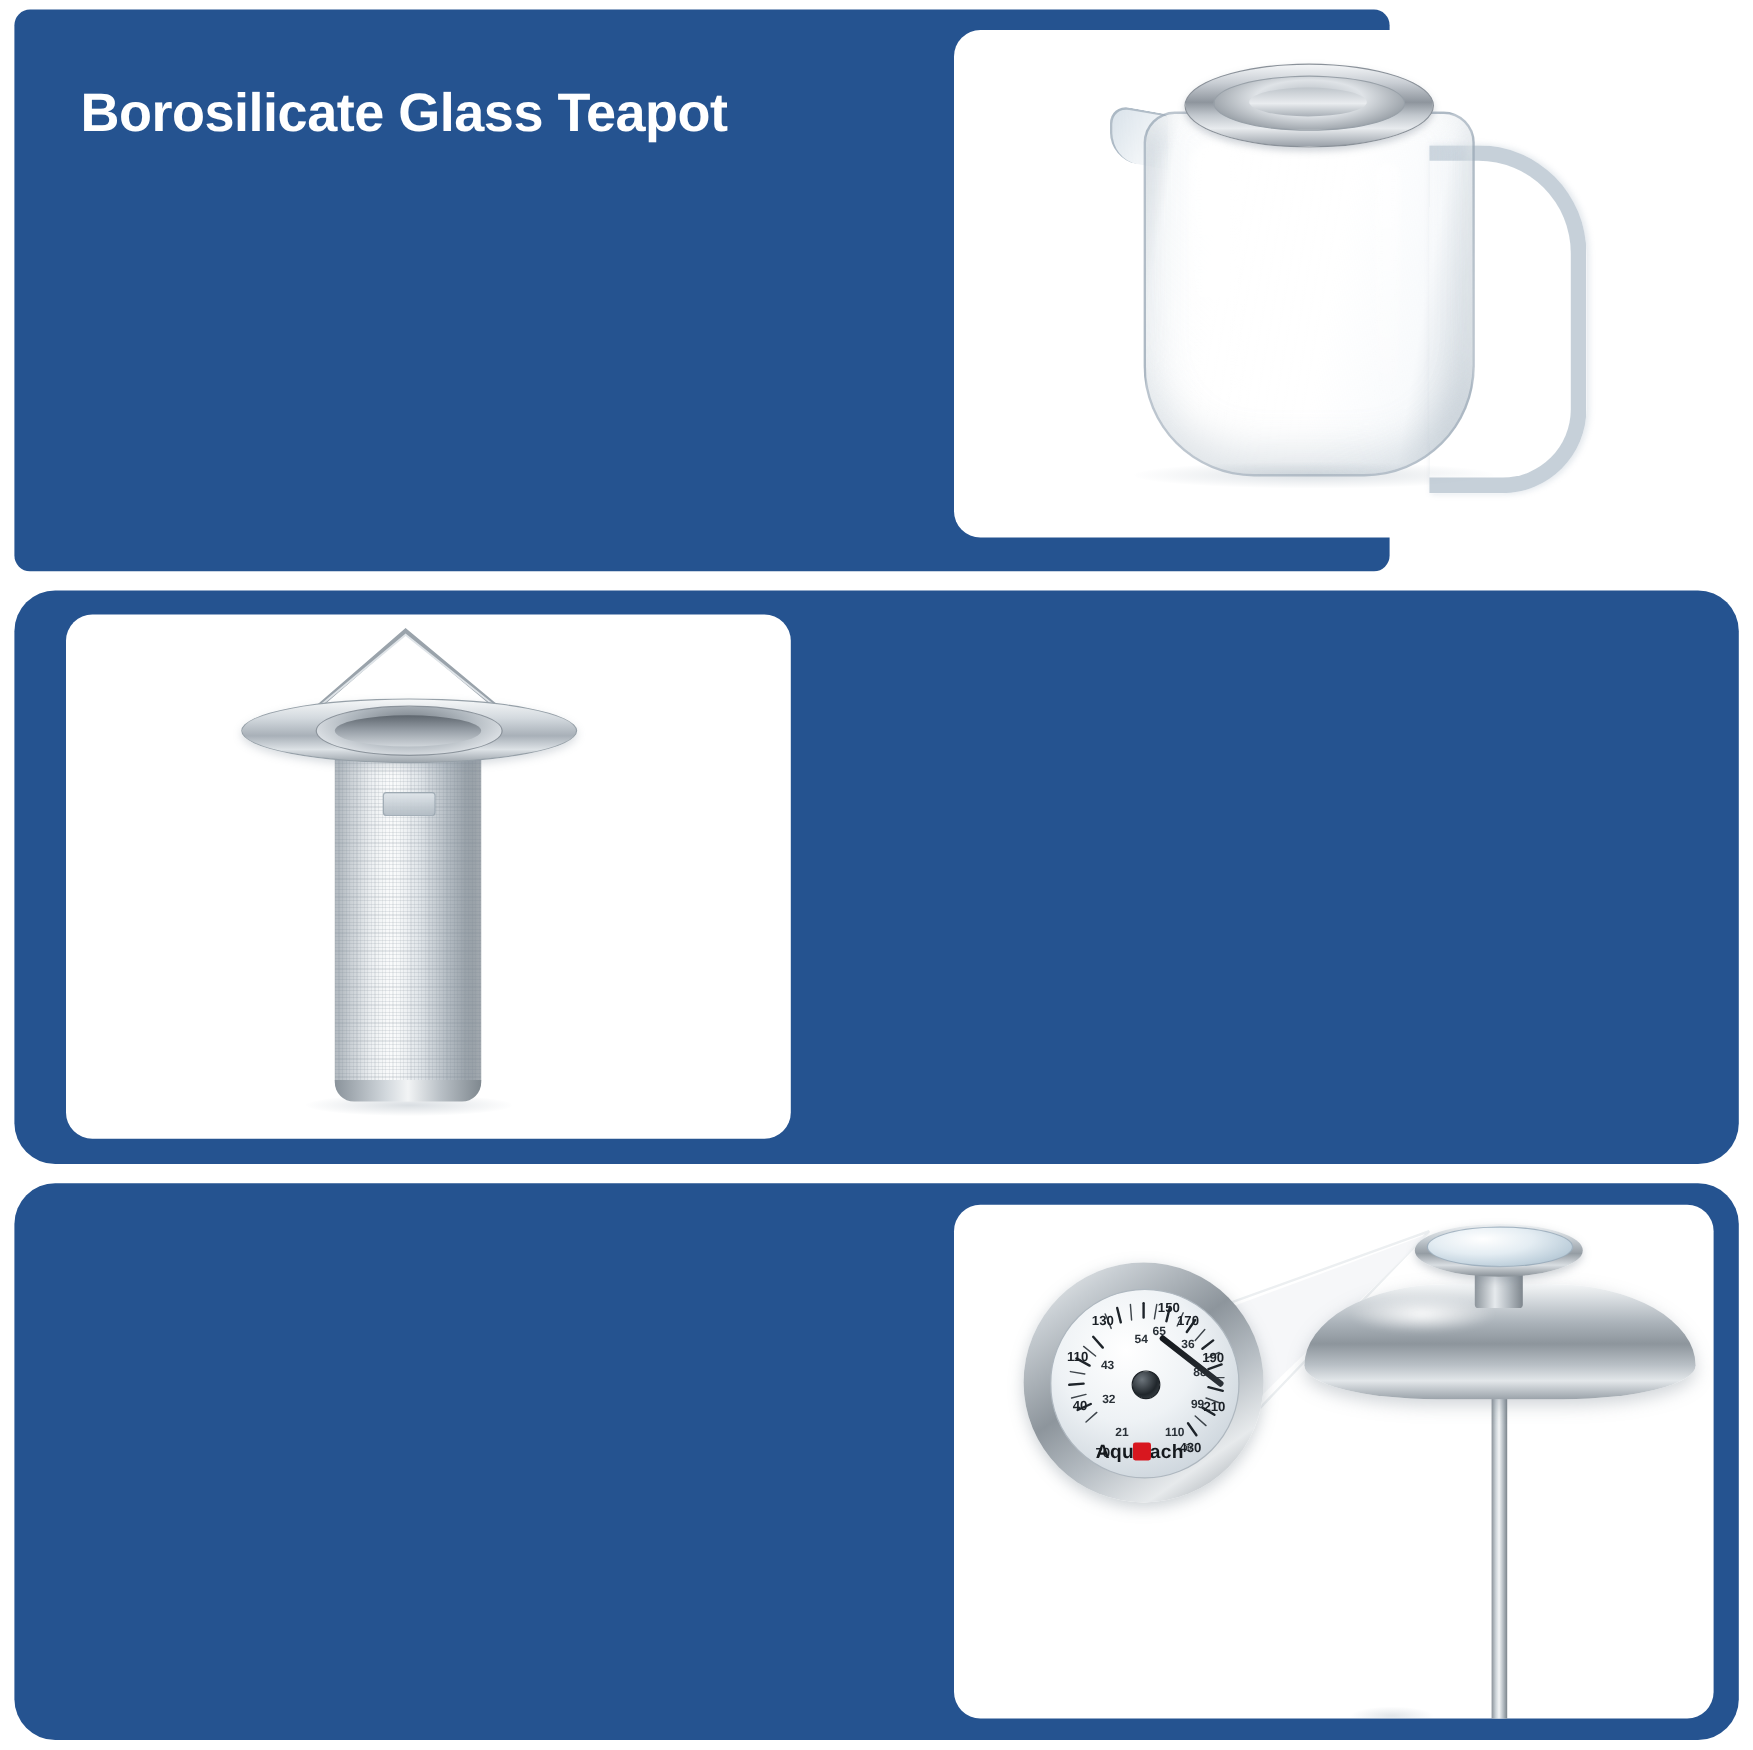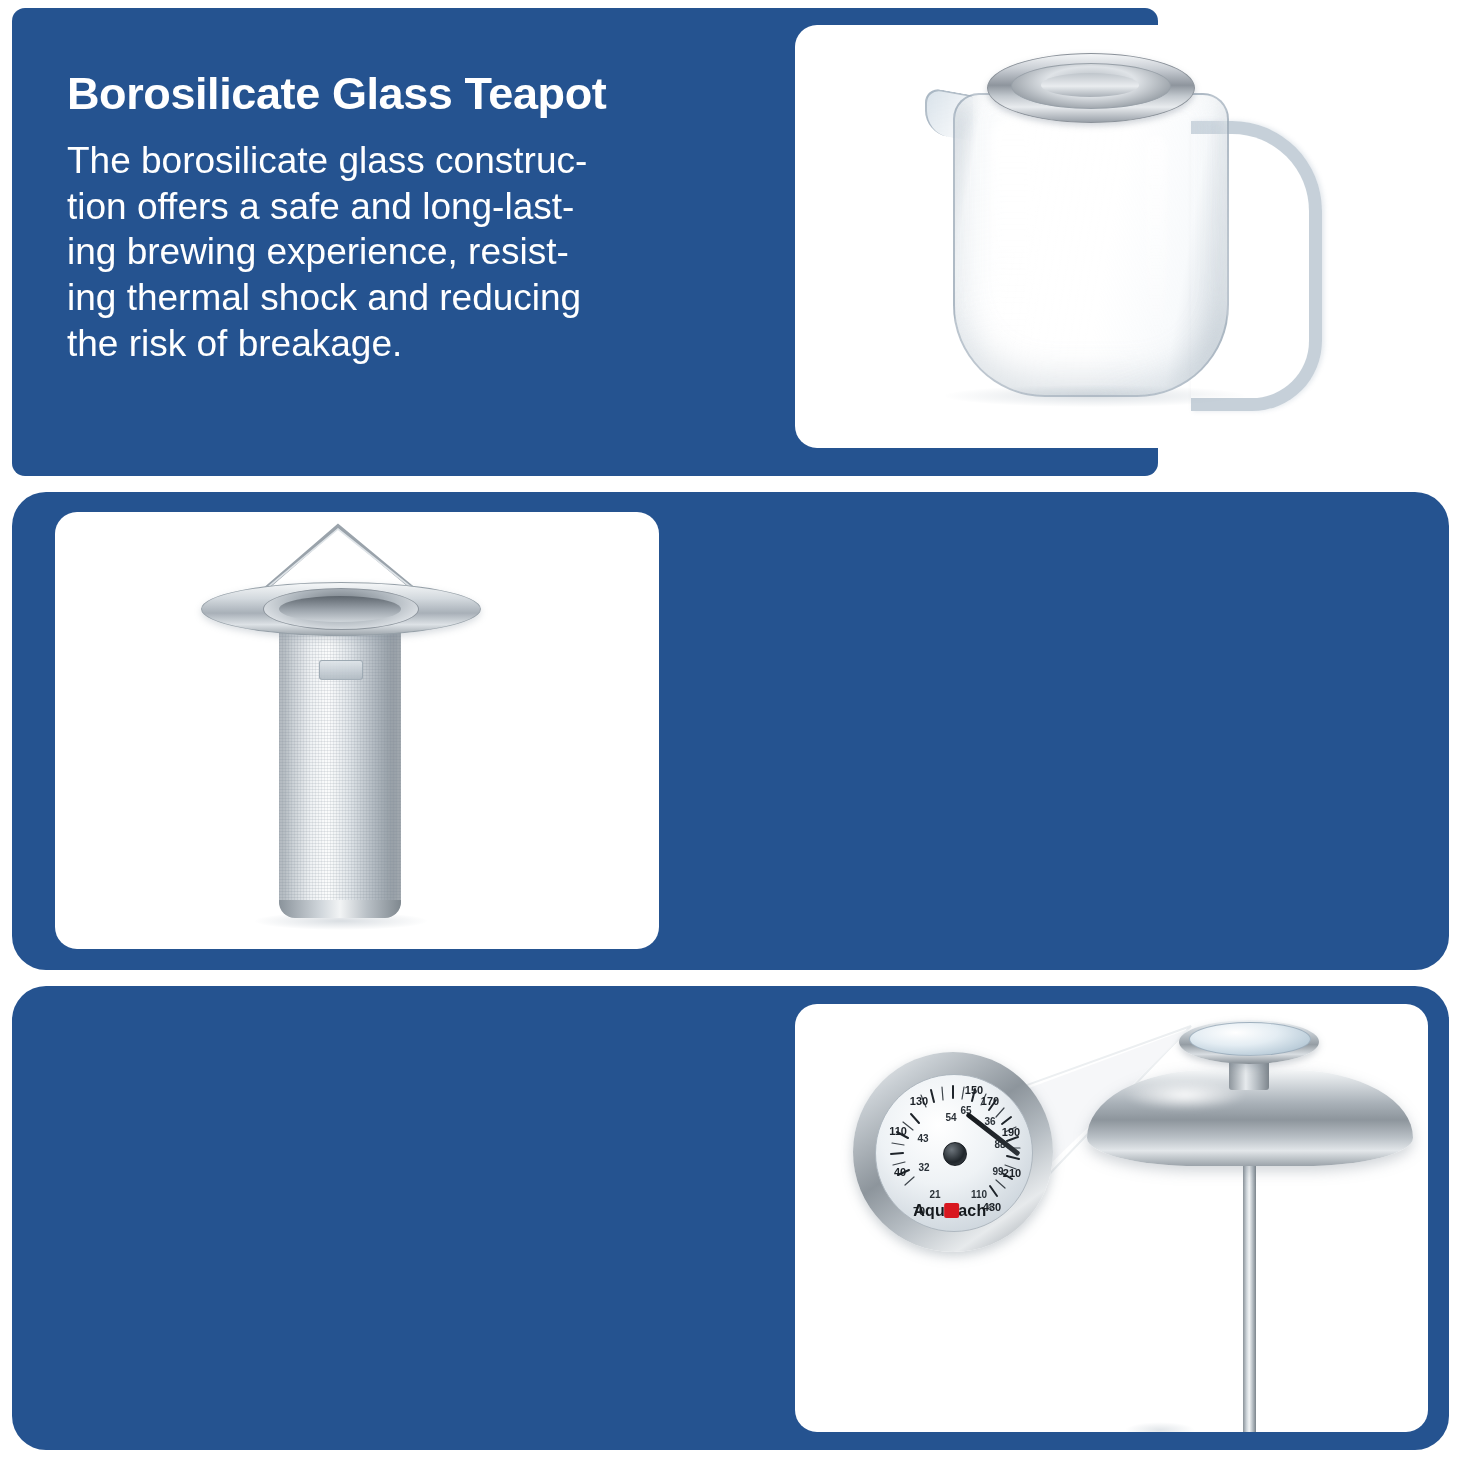--- a/index.html
+++ b/index.html
@@ -369,25 +369,20 @@
 </style>
 </head>
 <body>
 
 <div class="page">
 
   <div class="panel" id="panel-1">
 
     <div class="text-block" id="text-1">
       <h2 class="heading">Borosilicate Glass Teapot</h2>
-      <p class="body-copy">The borosilicate glass construc-
-tion offers a safe and long-last-
-ing brewing experience, resist-
-ing thermal shock and reducing
-the risk of breakage.</p>
     </div>
 
     <div class="img-card" id="card-teapot">
       <div class="teapot-wrap">
         <div class="teapot-shadow"></div>
         <div class="teapot-handle"></div>
         <div class="teapot-spout"></div>
         <div class="teapot-body"></div>
         <div class="teapot-gloss"></div>
         <div class="teapot-gloss-2"></div>

